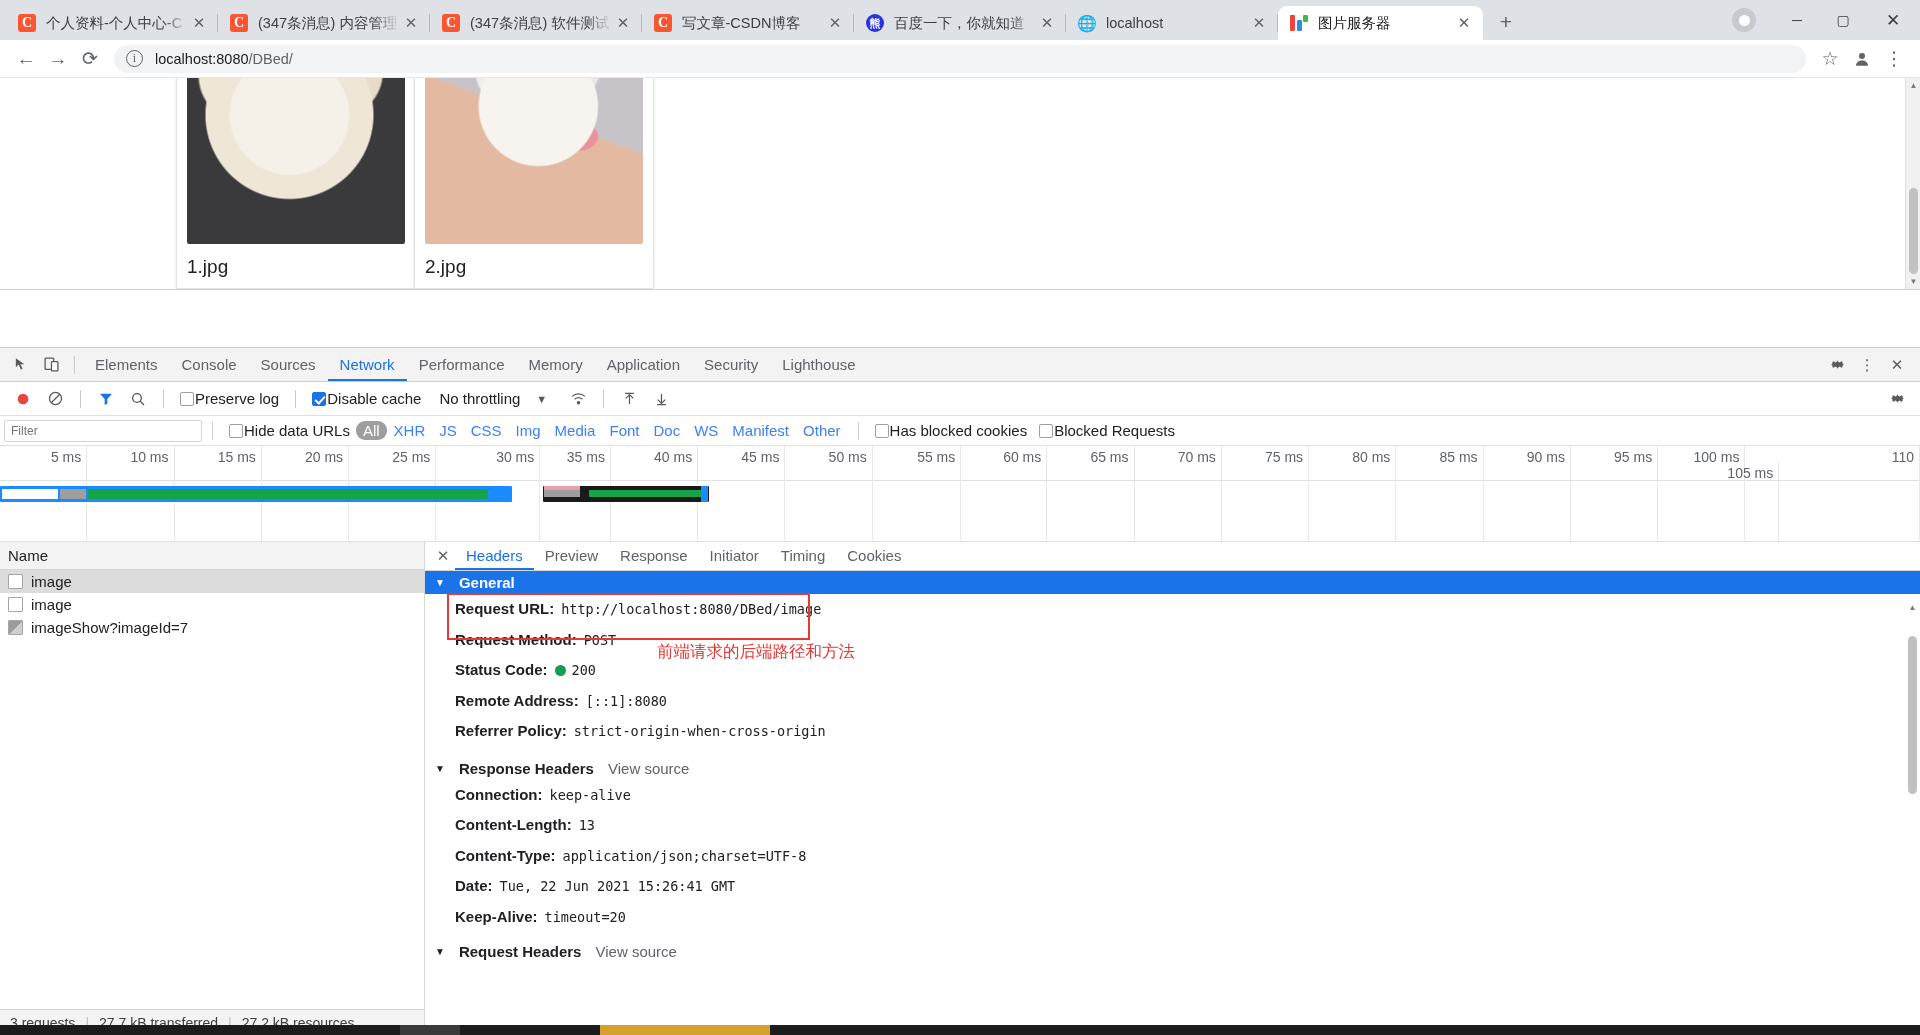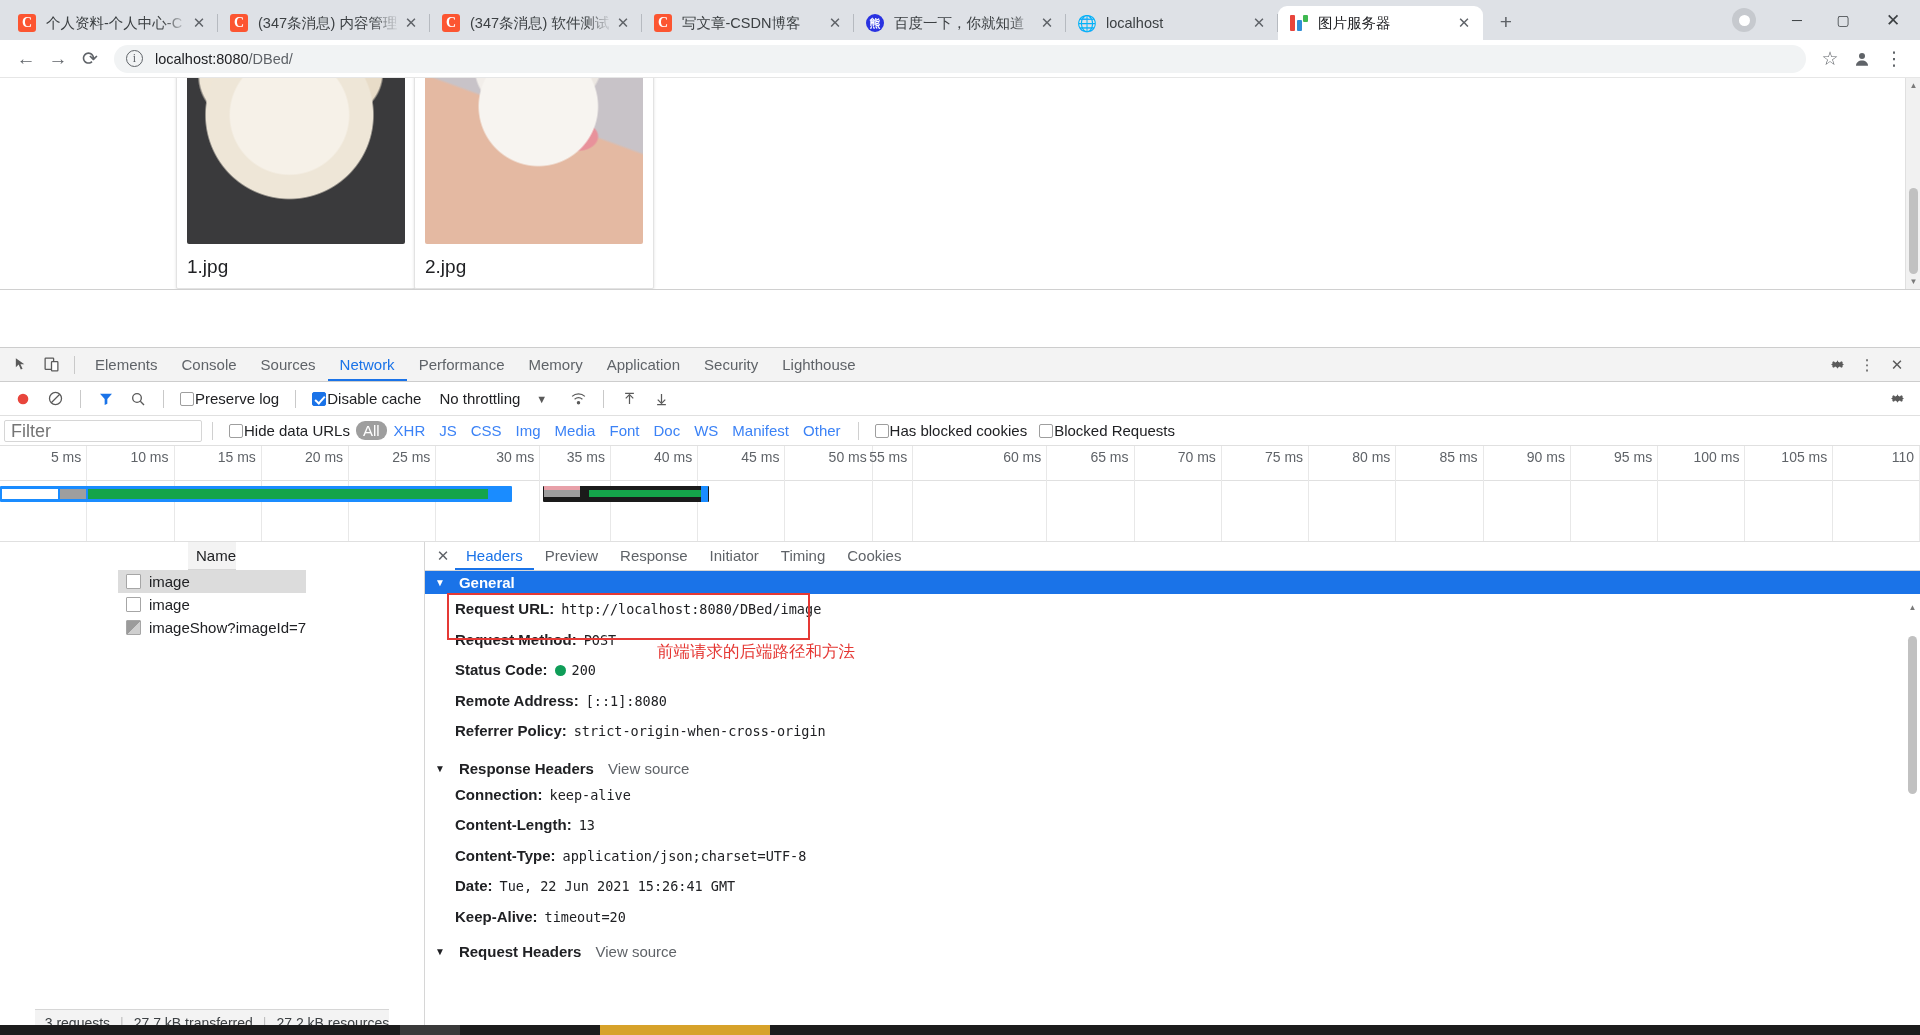--- a/index.html
+++ b/index.html
@@ -182,21 +182,21 @@
   }
   #throttle-label { font-size:15px; color:#202124; margin-left:10px; white-space:nowrap;}
   .caret-dn { margin-left:14px; color:#5a5a5a; font-size:11px; }
 
   #filter-bar {
     height:30px; display:flex; align-items:center; padding:0 0 0 0;
     border-bottom:1px solid #e0e0e0; flex:none;
   }
   #filter-input {
     width:198px; height:22px; margin-left:4px; background:#fff;
-    border:1px solid #d6d6d6; border-radius:2px; font-size:18px;
+    border:1px solid #d6d6d6; border-radius:2px; font-size:12px;
     color:#757575; padding:0 6px; line-height:20px;
   }
   #filter-bar .vsep { width:1px; height:18px; background:#d0d0d0; margin:0 10px; }
   .ftype { padding:1px 7px; font-size:15px; color:#3b82f6; border-radius:9px;
            white-space:nowrap; }
   .ftype.on { background:#9e9e9e; color:#fff; }
 
   #timeline {
     height:96px; border-bottom:1px solid #e0e0e0; flex:none; position:relative;
     background:#fff; overflow:hidden;
@@ -216,21 +216,21 @@
   .band-dark { background:#1a1a1a; }
   .band-green { background:#14a44a; position:absolute; height:10px; top:3px; }
   .band-grey  { background:#9e9e9e; position:absolute; height:10px; top:3px; }
   .band-white { background:#ffffff; position:absolute; height:10px; top:3px; }
   .band-pink  { background:#e8a0a8; position:absolute; height:4px; top:0px; }
 
   #net-body { flex:1 1 auto; display:flex; min-height:0; }
 
   #req-list {
     width:425px; flex:none; border-right:1px solid #d6d6d6;
-    display:flex; flex-direction:column; background:#fff;align-items:center;
+    display:flex; flex-direction:column; background:#fff;
   }
   #req-head {
     height:28px; background:#f3f3f3; border-bottom:1px solid #d6d6d6;
     display:flex; align-items:center; padding-left:8px;
     font-size:15px; color:#202124; flex:none;
   }
   #req-rows { flex:1 1 auto; overflow:hidden; }
   .req-row {
     height:23px; display:flex; align-items:center; padding-left:8px;
     font-size:15px; color:#202124; gap:8px;
@@ -555,21 +555,21 @@
         </div>
         <div class="tl-tick" style="left: 610.909px; width: 87.2727px;">
           <span>40 ms</span>
         </div>
         <div class="tl-tick" style="left: 698.182px; width: 87.2727px;">
           <span>45 ms</span>
         </div>
         <div class="tl-tick" style="left: 785.455px; width: 87.2727px;">
           <span>50 ms</span>
         </div>
-        <div class="tl-tick" style="left: 826px; width: 87.2727px;">
+        <div class="tl-tick" style="left: 874px; width: 87.2727px;">
           <span>55 ms</span>
         </div>
         <div class="tl-tick" style="left: 960px; width: 87.2727px;">
           <span>60 ms</span>
         </div>
         <div class="tl-tick" style="left: 1047.27px; width: 87.2727px;">
           <span>65 ms</span>
         </div>
         <div class="tl-tick" style="left: 1134.55px; width: 87.2727px;">
           <span>70 ms</span>
@@ -585,21 +585,21 @@
         </div>
         <div class="tl-tick" style="left: 1483.64px; width: 87.2727px;">
           <span>90 ms</span>
         </div>
         <div class="tl-tick" style="left: 1570.91px; width: 87.2727px;">
           <span>95 ms</span>
         </div>
         <div class="tl-tick" style="left: 1658.18px; width: 87.2727px;">
           <span>100 ms</span>
         </div>
-        <div class="tl-tick" style="left: 1746px; width: 87.2727px;">
+        <div class="tl-tick" style="left: 1692px; width: 87.2727px; margin-top: 16px;">
           <span>105 ms</span>
         </div>
         <div class="tl-tick" style="left: 1832.73px; width: 87.2727px;">
           <span>110</span>
         </div>
       </div>
 
     <div class="tl-band band-blue" style="left:0; top:40px; width:512px;">
       <span class="band-white" style="left:2px; width:56px;"></span>
       <span class="band-grey" style="left:60px; width:26px;"></span>

